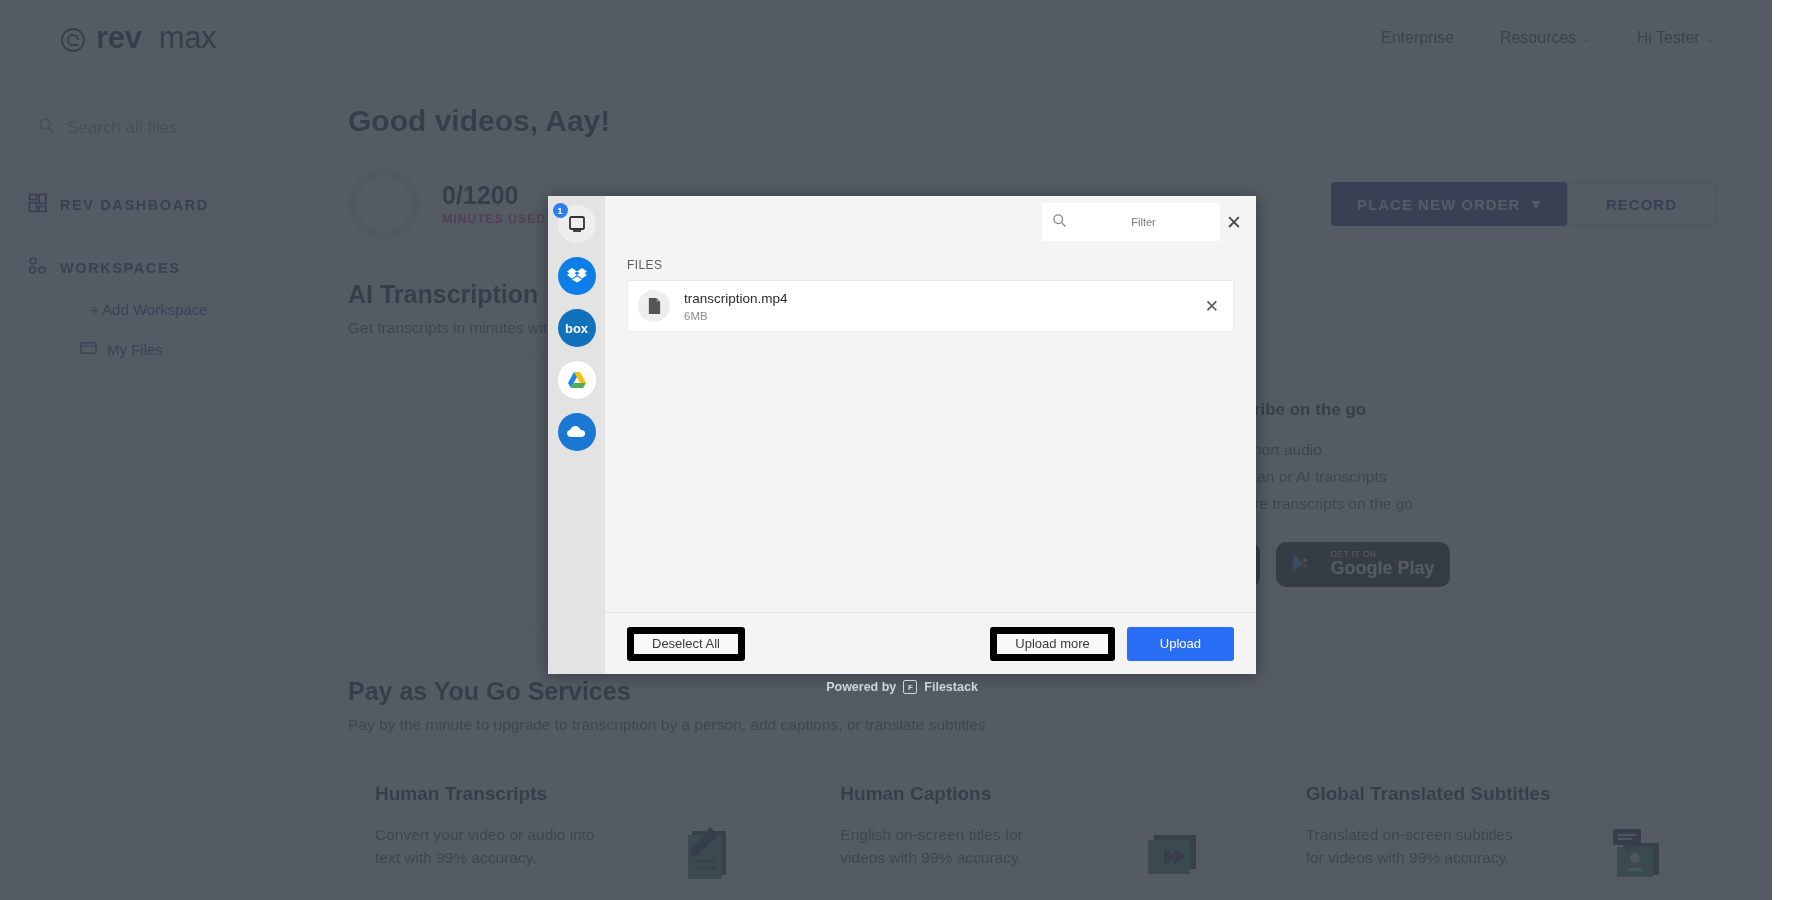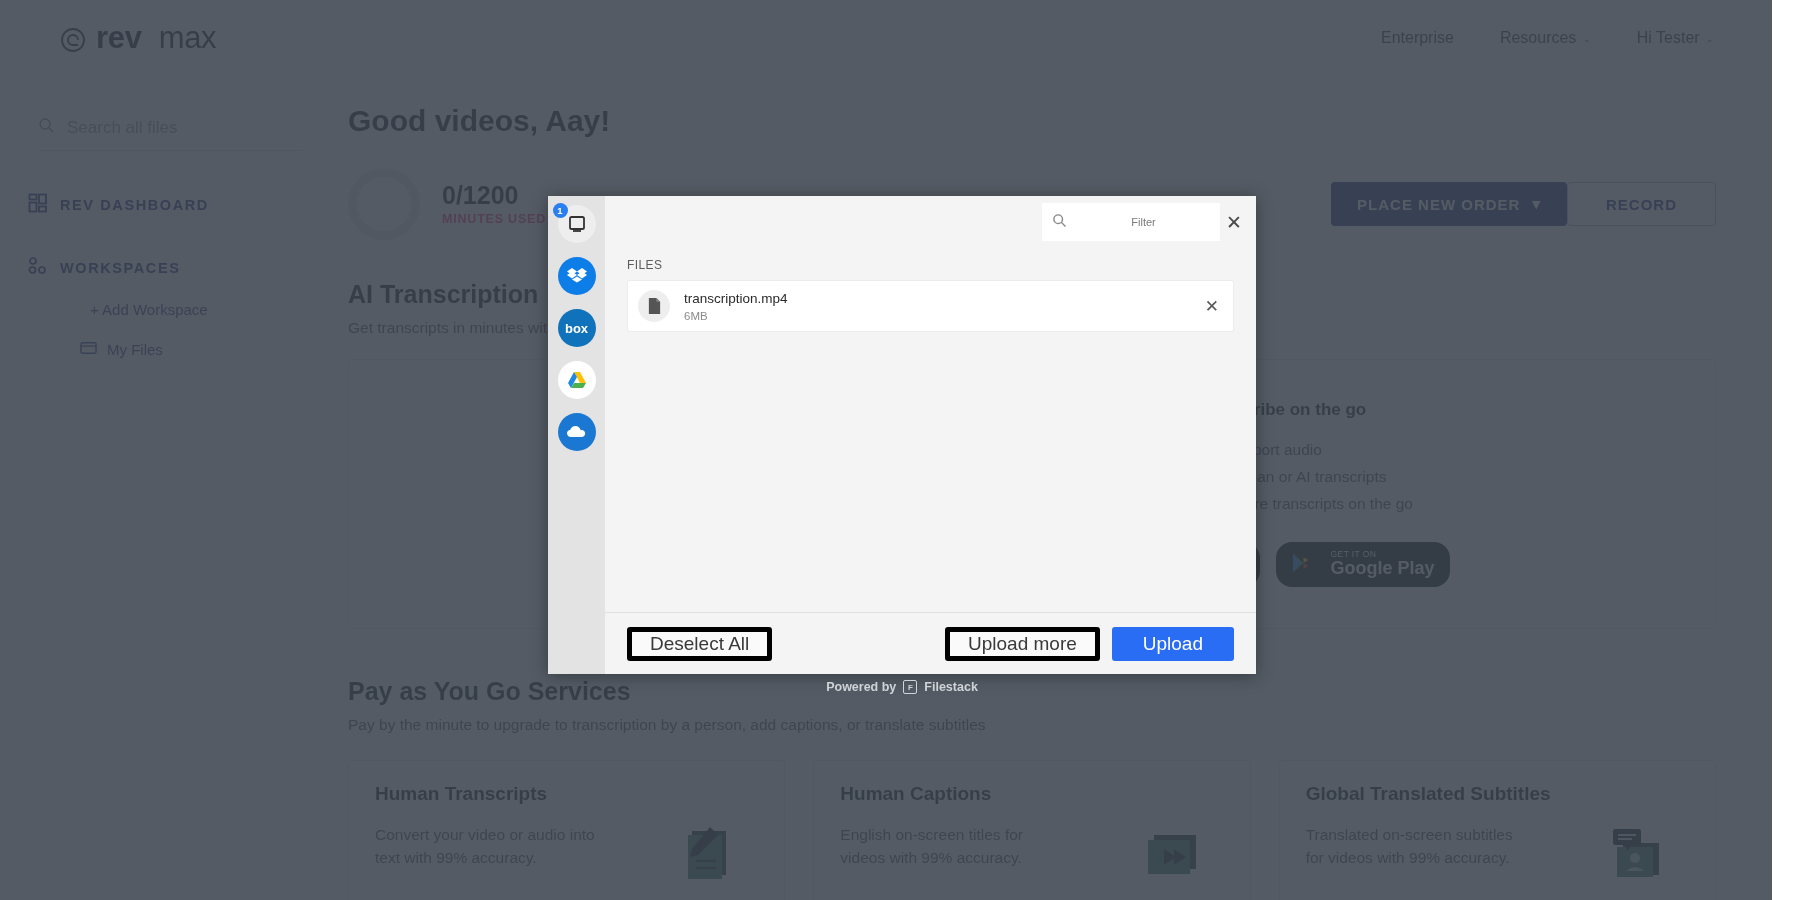--- a/index.html
+++ b/index.html
@@ -132,21 +132,21 @@
   .panel-right h4 { font-size: 17px; color: #2f3a45; margin-bottom: 18px; }
   .panel-right ul { margin-left: 20px; }
   .panel-right li { font-size: 15.5px; color: #5c6671; line-height: 1.55; margin-bottom: 3px; }
   .btn-drop {
     background: #3b3f8f; color: #fff; border: none; border-radius: 4px;
     height: 46px; padding: 0 30px; font-size: 15px; font-weight: 700; letter-spacing: 1px;
     cursor: pointer; font-family: "Liberation Sans", sans-serif;
   }
   .store-row { display: flex; gap: 16px; margin-top: 26px; }
   .store-badge {
-    background: #1d2327; border-radius: 16px; color: #fff;
+    background: #1d2327; border-radius: 10px; color: #fff;
     display: flex; align-items: center; gap: 20px; padding: 8px 15px; cursor: pointer;
   }
   .store-badge .sb-small { font-size: 8.5px; letter-spacing: .4px; line-height: 1.1; display: block; }
   .store-badge .sb-big { font-size: 18px; font-weight: 700; line-height: 1.1; display: block; }
 
   .sec2 { margin-top: 48px; }
   .cards { display: flex; gap: 28px; margin-top: 26px; }
   .card {
     flex: 1; border: 1px solid #e3e7ea; border-radius: 4px;
     padding: 22px 26px 26px 26px; background: #fff; min-height: 150px;
@@ -225,22 +225,22 @@
   .file-meta { margin-left: 14px; }
   .file-name { font-size: 13.5px; color: #2b2b2b; line-height: 1.3; }
   .file-size { font-size: 11.5px; color: #8a8a8a; margin-top: 2px; }
   .file-remove { margin-left: auto; cursor: pointer; color: #5a5a5a; font-size: 17px; line-height: 1; }
 
   .picker-foot {
     height: 62px; background: #f4f4f4; border-top: 1px solid #e0e0e0;
     display: flex; align-items: center; padding: 0 22px; gap: 12px;
   }
   .pf-btn {
-    height: 34px; padding: 0 18px; border-radius: 3px; font-size: 19px;
-    border: 5px solid #000000; background: #fafafa; color: #3a3a3a; cursor: pointer;
+    height: 34px; padding: 0 18px; border-radius: 3px; font-size: 13px;
+    border: 7px solid #000000; background: #fafafa; color: #3a3a3a; cursor: pointer;
     font-family: "Liberation Sans", sans-serif;
   }
   .pf-btn.primary { background: #2a6df5; border-color: #2a6df5; color: #fff; padding: 0 26px; }
   .pf-right { margin-left: auto; display: flex; gap: 12px; }
 
   .powered {
     position: absolute; left: 548px; top: 680px; width: 708px;
     text-align: center; z-index: 60;
     font-size: 12.5px; font-weight: 700; color: #cfd3d8;
     display: flex; align-items: center; justify-content: center; gap: 7px;

